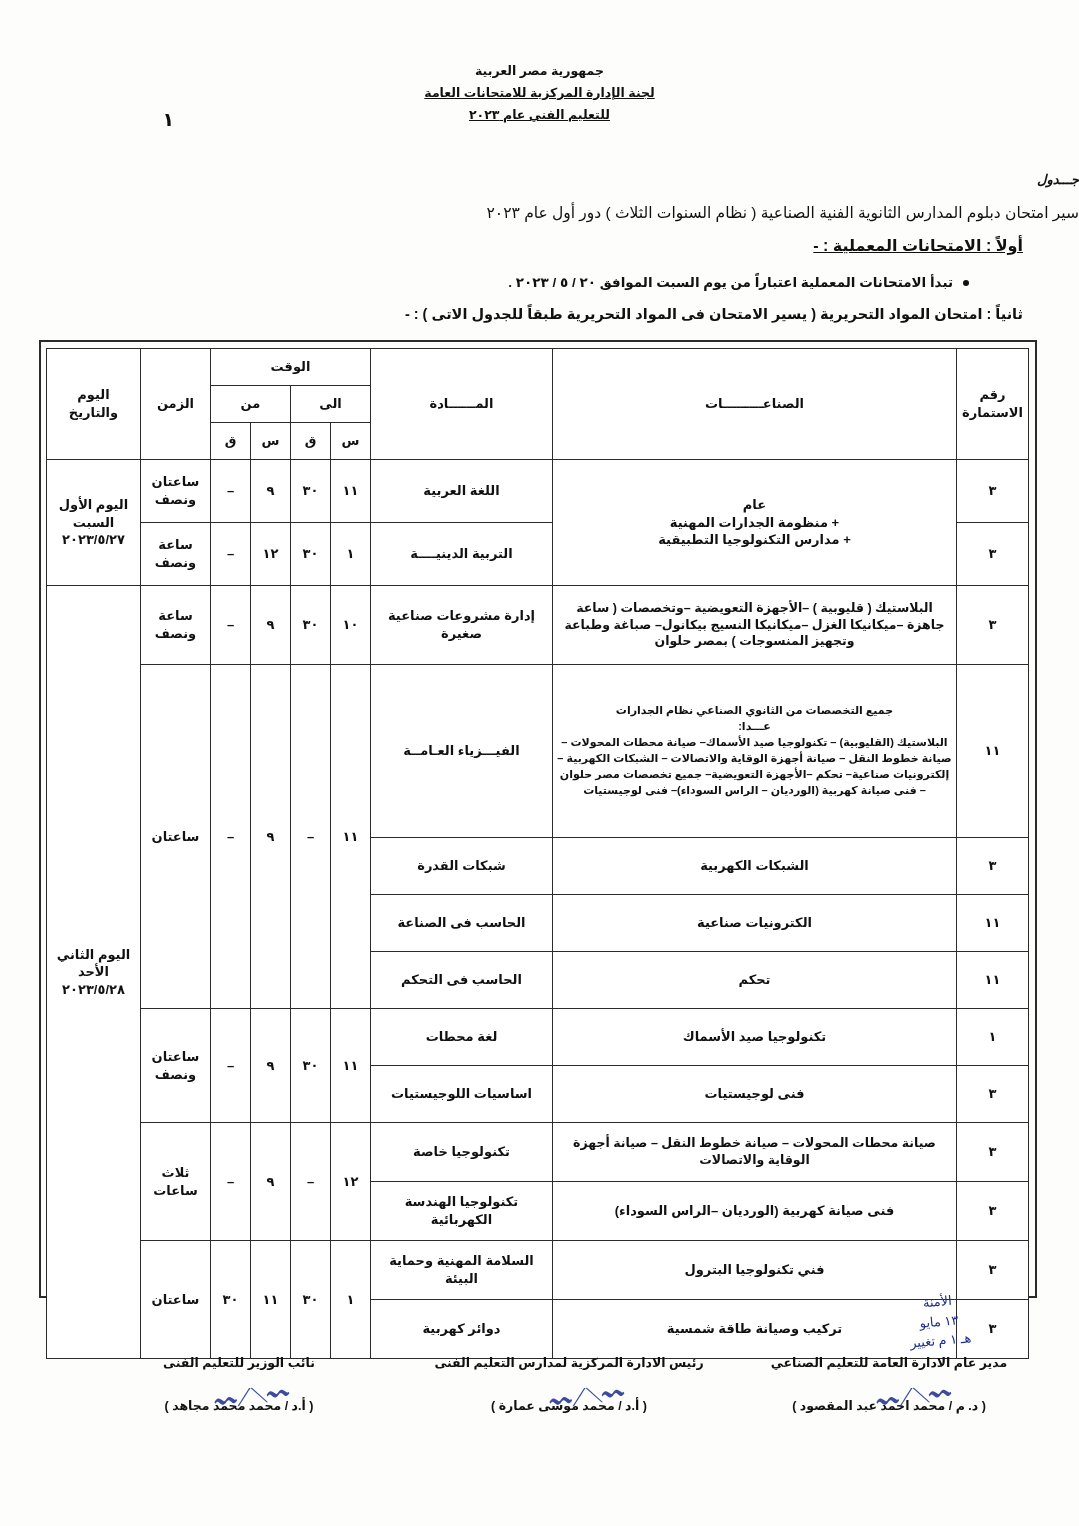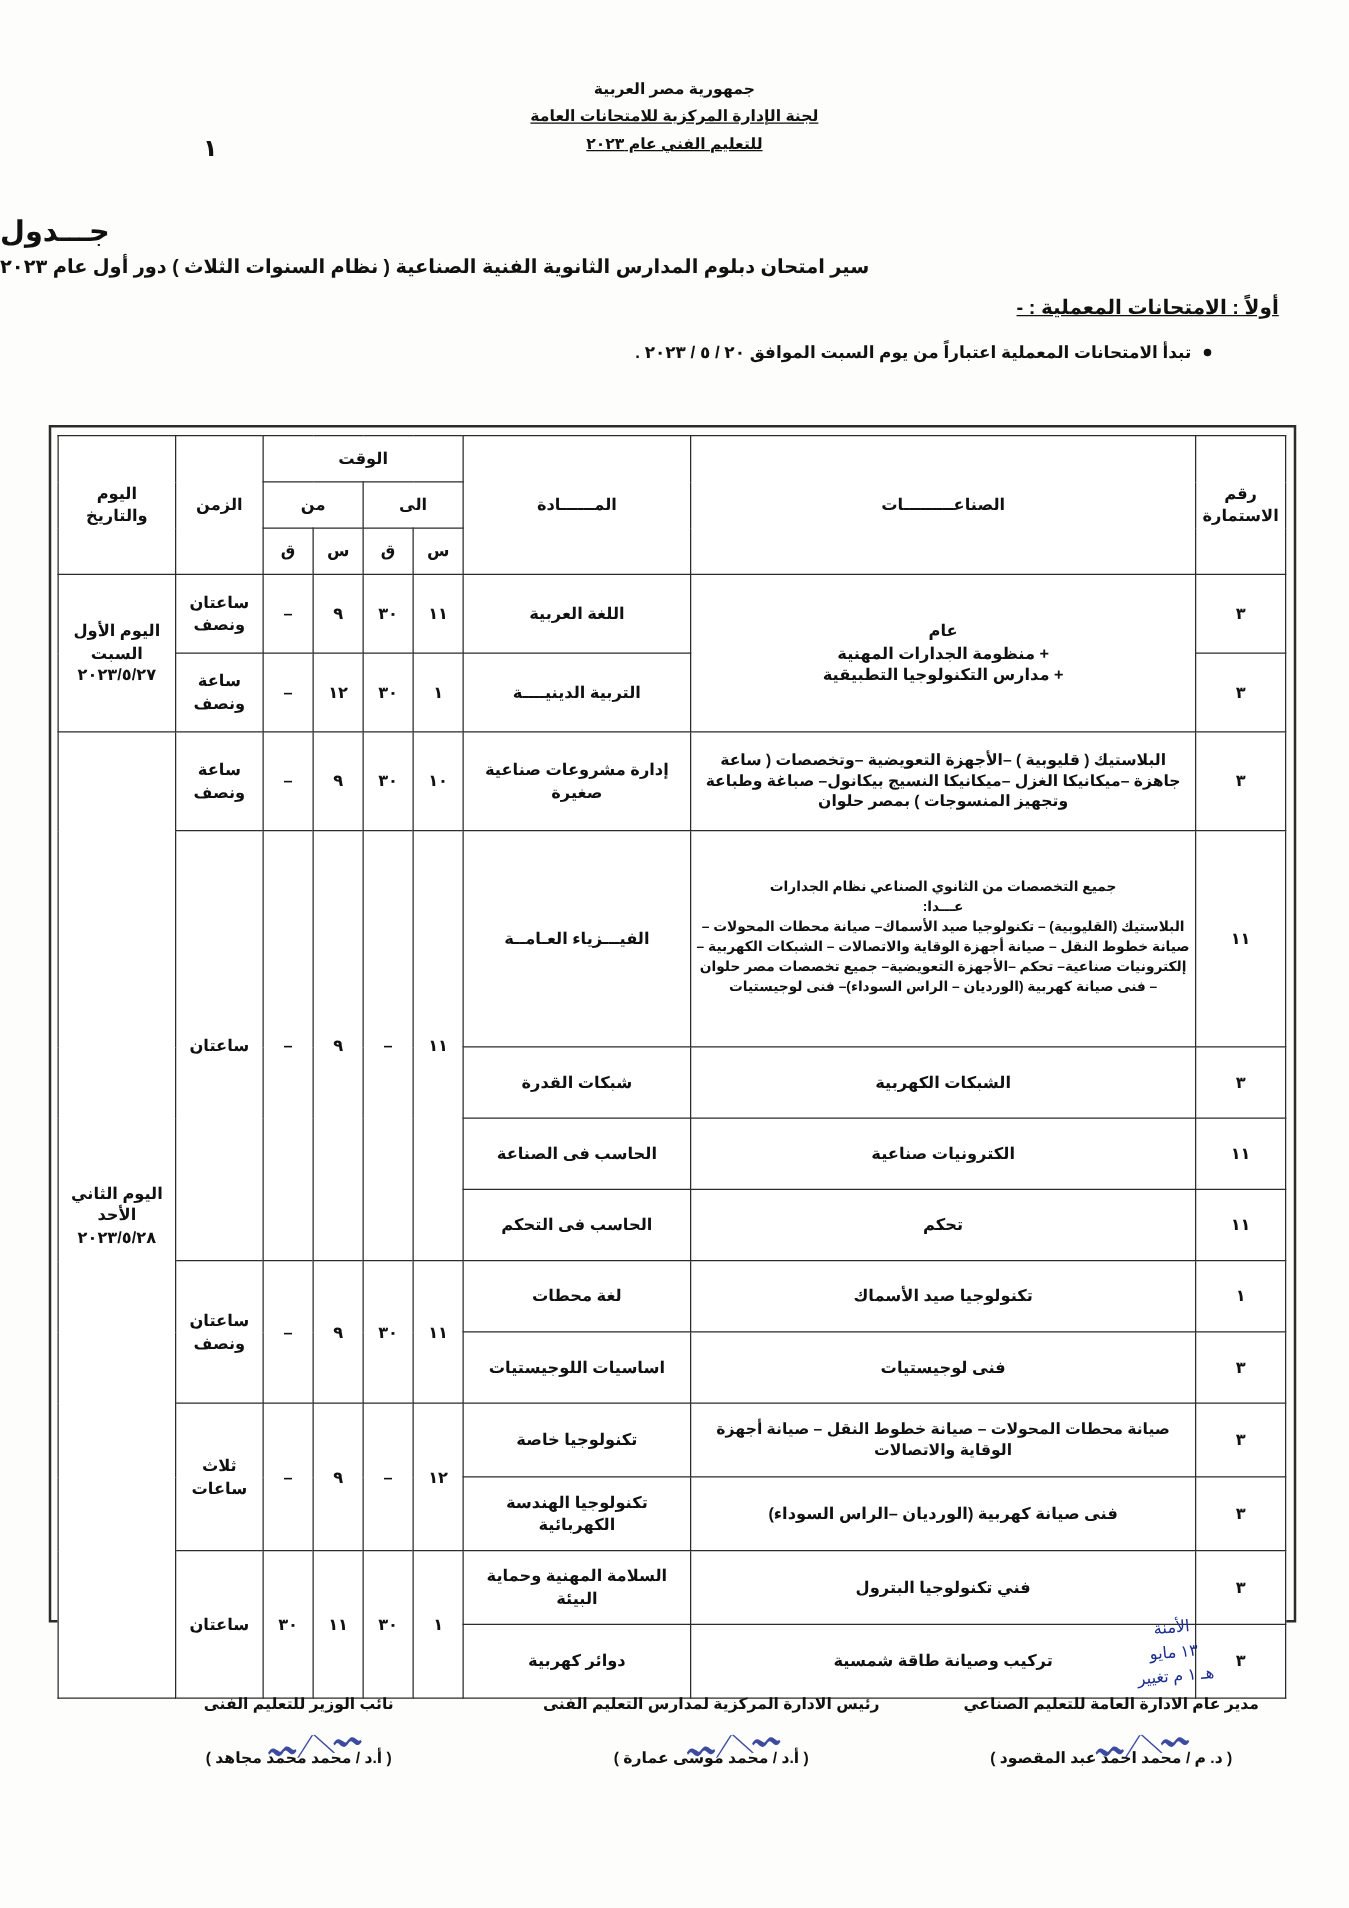--- a/index.html
+++ b/index.html
@@ -29,32 +29,33 @@
     position:absolute;
     top:108px;
     right:905px;
     font-size:19px;
     font-weight:bold;
   }
   .title-main{
     position:absolute;
     top:172px;
     width:100%;
-    text-align:left;
-    font-size:23px;
+    text-align:right;
+    font-size:13px;
     font-weight:bold;
     letter-spacing:6px;
+    font-style:italic;
   }
   .title-sub{
     position:absolute;
     top:204px;
     width:100%;
-    text-align:left;
+    text-align:right;
     font-size:15.5px;
-    font-weight:bold;
+    font-weight:normal;
   }
   .first-label{
     position:absolute;
     top:236px;
     right:56px;
     font-size:16px;
     font-weight:bold;
     text-decoration:underline;
   }
   .bullet-line{
@@ -184,20 +185,21 @@
 
   <div class="title-main">جـــدول</div>
   <div class="title-sub">سير امتحان  دبلوم المدارس الثانوية الفنية  الصناعية ( نظام السنوات الثلاث )  دور أول عام ٢٠٢٣</div>
 
   <div class="first-label">أولاً  :  الامتحانات المعملية   : -</div>
 
   <div class="bullet-line">
     <span class="dot"></span><span>تبدأ الامتحانات المعملية اعتباراً من يوم السبت الموافق ٢٠ / ٥ / ٢٠٢٣ .</span>
   </div>
 
+  <div class="second-label">ثانياً  :  امتحان المواد التحريرية ( يسير الامتحان فى المواد التحريرية طبقاً للجدول الاتى )   : -</div>
 
   <div class="outer-frame"></div>
 
   <div class="table-wrap">
     <table class="sched">
       <colgroup>
         <col class="col-form">
           <col class="col-industry">
           <col class="col-subject">
         <col class="col-h">

